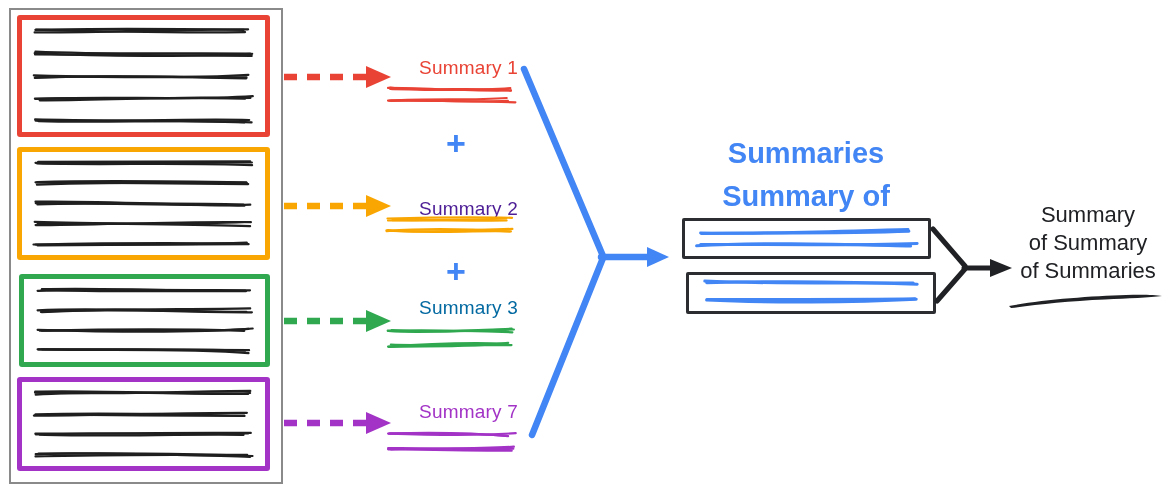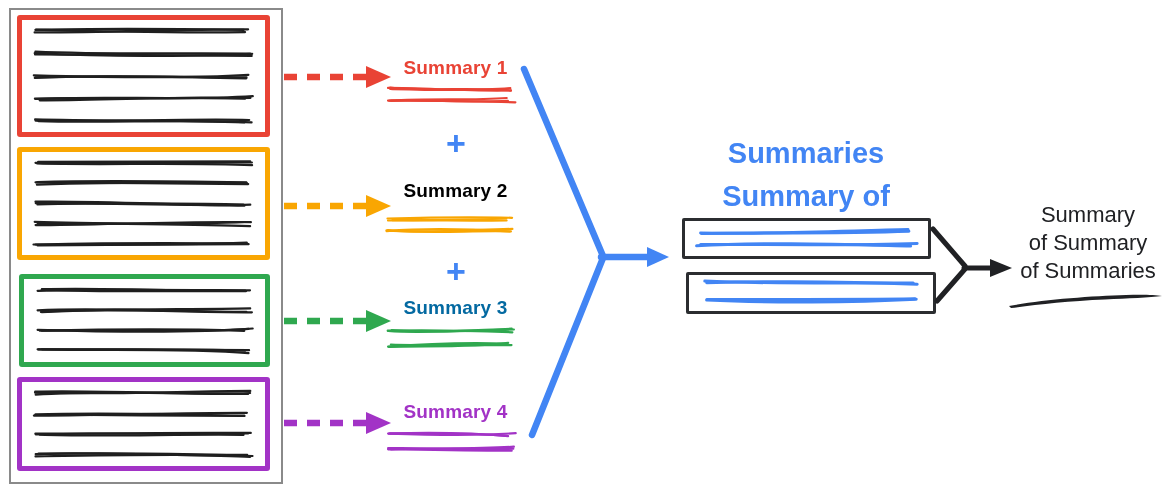--- a/index.html
+++ b/index.html
@@ -3,42 +3,42 @@
 <meta charset="utf-8">
 <style>
   html,body{margin:0;padding:0;background:#ffffff;}
   body{font-family:"Liberation Sans",sans-serif;}
   .canvas{position:relative;width:1170px;height:495px;background:#ffffff;overflow:hidden;}
   #art{position:absolute;left:0;top:0;z-index:5;pointer-events:none;}
   .doc-outer{position:absolute;left:9px;top:8px;width:274px;height:476px;
              border:2px solid #8a8a8a;background:#ffffff;box-sizing:border-box;z-index:1;}
   .doc-box{position:absolute;border-style:solid;border-width:5px;border-radius:3px;
            background:#ffffff;box-sizing:border-box;z-index:2;}
-  .sum-label{position:absolute;left:393px;width:125px;text-align:center;
-             font-size:19px;font-weight:700;letter-spacing:.2px;z-index:3;}
+  .sum-label{position:absolute;left:393px;width:125px;text-align:right;
+             font-size:19px;font-weight:400;letter-spacing:.2px;z-index:3;}
   .plus{position:absolute;left:436px;width:40px;height:44px;line-height:44px;
         text-align:center;font-size:34px;font-weight:700;z-index:3;}
   .sos-title{position:absolute;left:684px;top:132px;width:244px;text-align:center;
              font-size:29px;font-weight:700;line-height:43px;z-index:3;}
   .sum-box{position:absolute;border:3px solid #2b2d30;border-radius:2px;
            background:#ffffff;box-sizing:border-box;z-index:2;}
   .final-title{position:absolute;left:1003px;top:201px;width:170px;text-align:center;
                font-size:22px;font-weight:500;line-height:28px;z-index:3;}
 </style>
 </head>
 <body>
 
 <div class="canvas">
 
   <div class="doc-outer" id="doc-outer" style="border-color: rgb(138, 138, 138);"></div>
 
   <div class="sum-label" style="top: 57px; color: rgb(233, 67, 53);">Summary 1</div>
-  <div class="sum-label" style="top: 180px; color: #000000;">Summary 2</div>
+  <div class="sum-label" style="top: 198px; color: #4c1d95;">Summary 2</div>
   <div class="sum-label" style="top: 297px; color: #0369a1;">Summary 3</div>
-  <div class="sum-label" style="top: 401px; color: rgb(162, 51, 198);">Summary 4</div>
+  <div class="sum-label" style="top: 401px; color: rgb(162, 51, 198);">Summary 7</div>
 
   <div class="plus" style="top: 121px; color: rgb(66, 133, 244);">+</div>
   <div class="plus" style="top: 249px; color: rgb(66, 133, 244);">+</div>
 
   <div class="sos-title" id="sos-title" style="color: rgb(66, 133, 244);">
     <div>Summaries</div>
     <div>Summary of</div>
   </div>
 
   <div class="sum-box" style="left: 682px; top: 218px; width: 249px; height: 41px; border-color: rgb(43, 45, 48);"></div>

